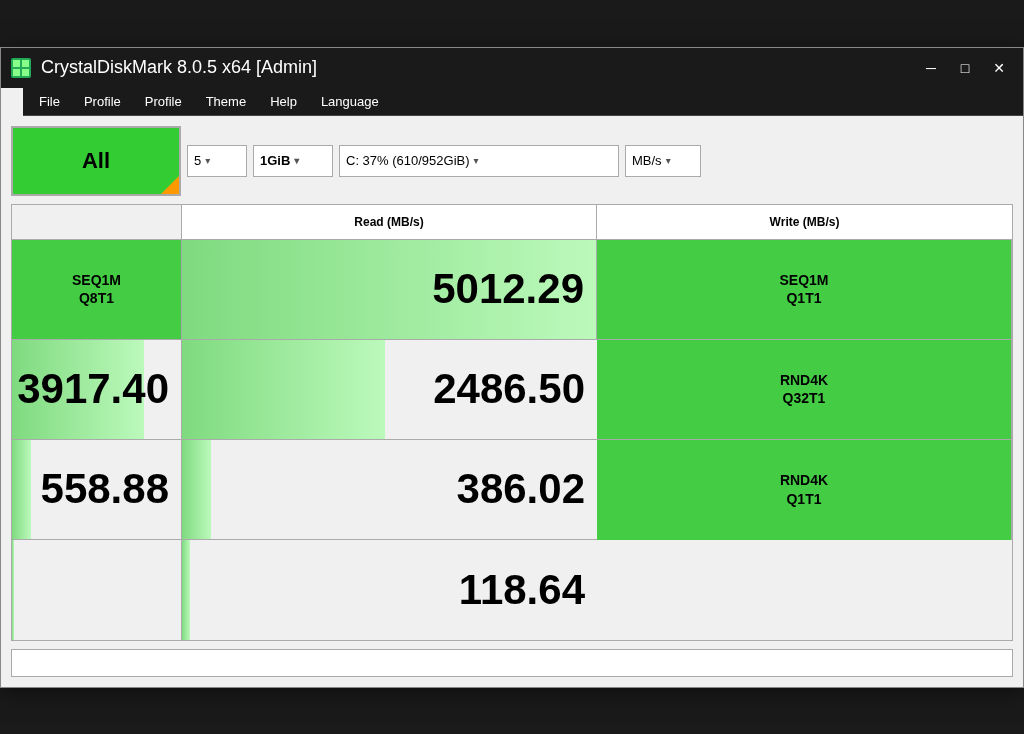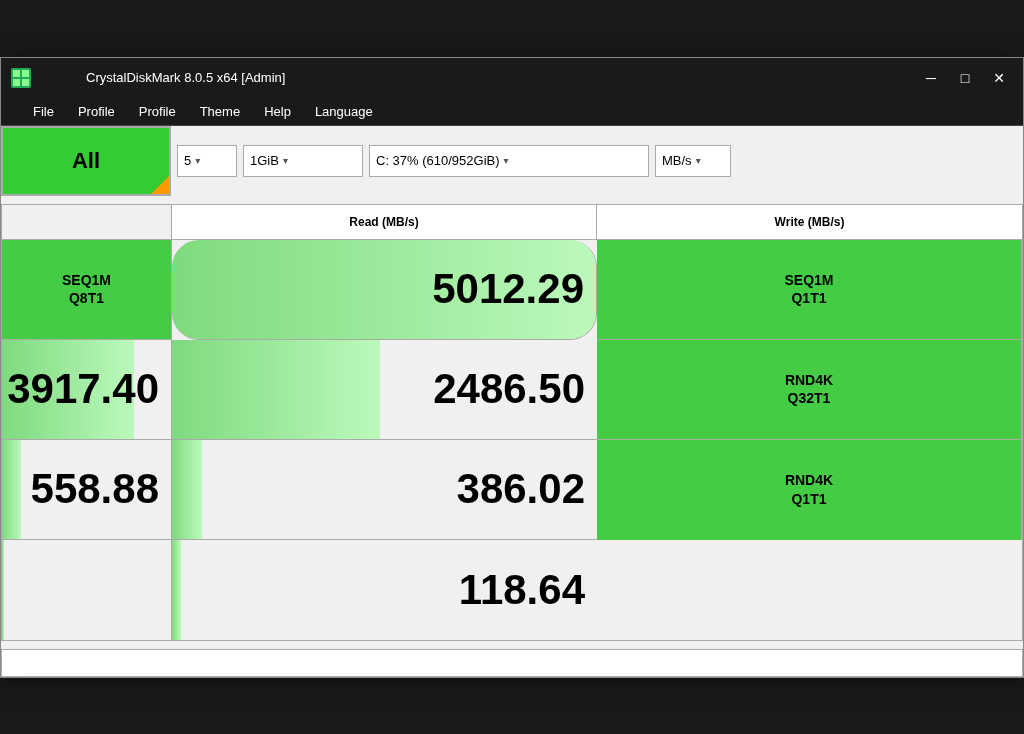--- a/index.html
+++ b/index.html
@@ -26,55 +26,56 @@
       height: 40px;
     }
     .title-bar-icon {
       width: 24px;
       height: 24px;
       margin-right: 8px;
       flex-shrink: 0;
     }
     .title-bar-title {
       flex: 1;
-      font-size: 13px;
+      font-size: 18px;
       font-weight: 400;
-      margin-left: 45px;
     }
     .title-bar-controls {
       display: flex;
       gap: 2px;
     }
     .title-bar-btn {
       width: 32px;
       height: 28px;
       background: transparent;
       border: none;
       color: white;
       cursor: pointer;
       display: flex;
       align-items: center;
       justify-content: center;
       font-size: 14px;
     }
     .menu-bar {
       background: #1a1a1a;
       display: flex;
-      padding: 0 20px;
+      padding: 0 4px;
       border-bottom: 1px solid #444;
+      margin-left: 22px;
     }
     .menu-item {
       color: white;
       padding: 6px 12px;
       font-size: 13px;
       cursor: pointer;
       user-select: none;
     }
     .content {
       background: #f0f0f0;
+      padding: 10px;
     }
     .toolbar {
       display: flex;
       align-items: center;
       gap: 6px;
       margin-bottom: 8px;
     }
     .all-btn {
       background: #33cc33;
       color: black;
@@ -108,21 +109,22 @@
       height: 32px;
       cursor: pointer;
       display: flex;
       align-items: center;
       gap: 4px;
     }
     .select-runs {
       width: 60px;
     }
     .select-size {
-      width: 120px;
+      width: 80px;
+      font-weight: bold;
     }
     .select-drive {
       width: 280px;
     }
     .select-unit {
       width: 76px;
     }
     .chevron {
       font-size: 10px;
       color: #555;
@@ -263,21 +265,21 @@
 
     <div class="grid">
 
       <div class="header-spacer"></div>
       <div class="col-header">Read (MB/s)</div>
       <div class="col-header" style="border-right:none;">Write (MB/s)</div>
 
     <div class="row-label" style="border-bottom: 1px solid rgb(170, 170, 170);">
           <span>SEQ1M<br>Q8T1</span>
         </div>
-        <div class="data-cell" style="border-bottom: 1px solid rgb(170, 170, 170); border-radius: 27px;">
+        <div class="data-cell" style="border-bottom: 1px solid rgb(170, 170, 170);">
           <div class="bar-bg" style="width: 100%; background: linear-gradient(to right, rgb(51, 204, 51), rgb(153, 255, 153));"></div>
           <span class="cell-value">5012.29</span>
         </div>
         <div class="row-label" style="border-bottom: 1px solid rgb(170, 170, 170);">
           <span>SEQ1M<br>Q1T1</span>
         </div>
         <div class="data-cell" style="border-bottom: 1px solid rgb(170, 170, 170);">
           <div class="bar-bg" style="width: 78%; background: linear-gradient(to right, rgb(51, 204, 51), rgb(153, 255, 153));"></div>
           <span class="cell-value">3917.40</span>
         </div>

